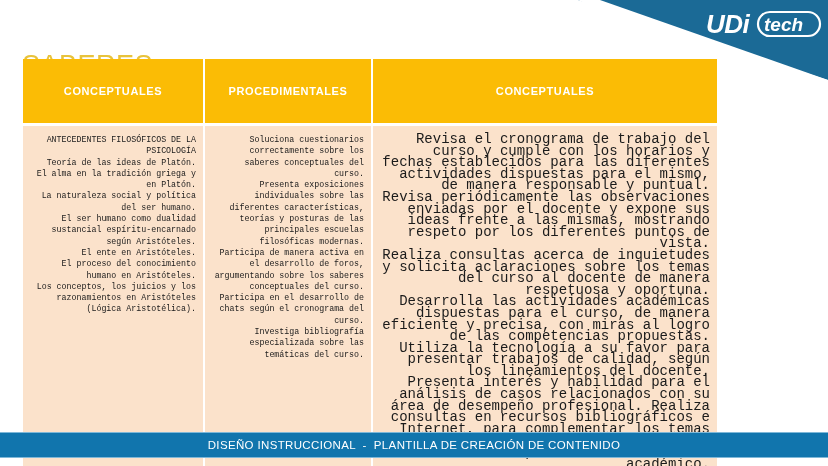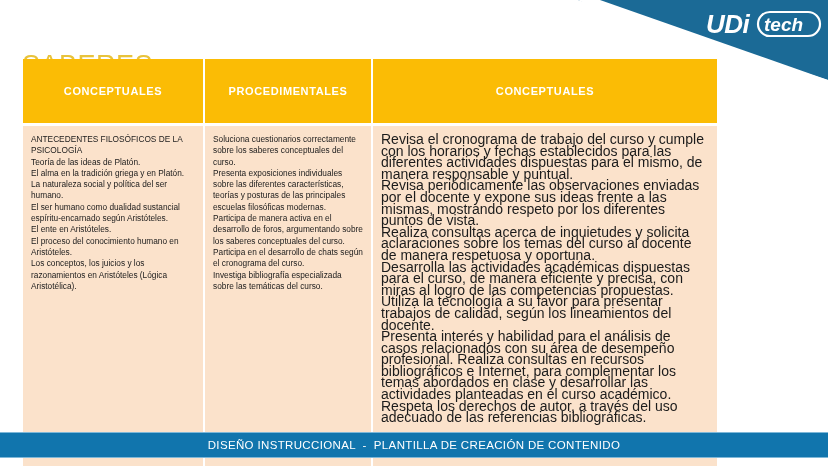--- a/index.html
+++ b/index.html
@@ -76,21 +76,22 @@
     border-top: 3px solid #ffffff;
     height: 357px;
   }
   #saberes-table td:last-child { border-right: none; }
 
   .cell-text {
     font-size: 8.3px;
     line-height: 11.3px;
     color: #1b1b1b;
     white-space: pre-line;
-    text-align: left;
+    text-align: right;
+    font-family: Liberation Mono, monospace;
   }
   .cell-text.wide {
     font-size: 14px;
     line-height: 11.6px;
   }
 
   
   #footer-bar {
     position: absolute;
     left: 0;

